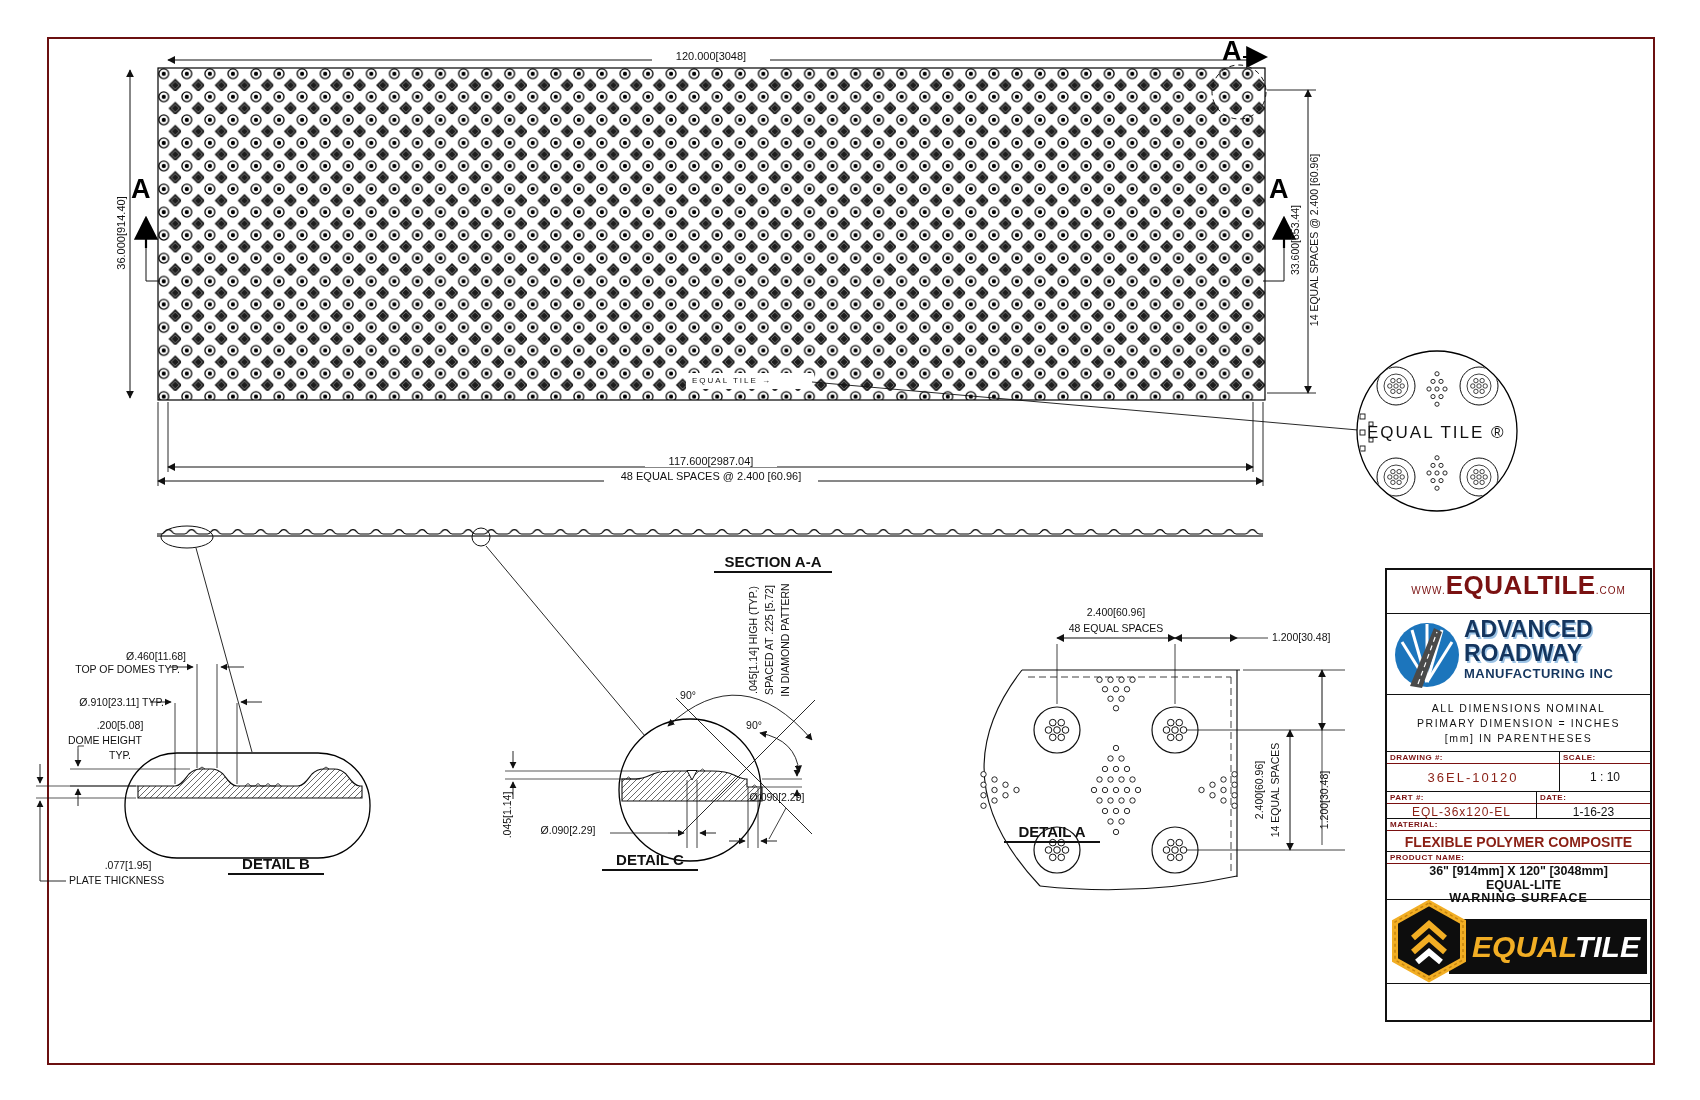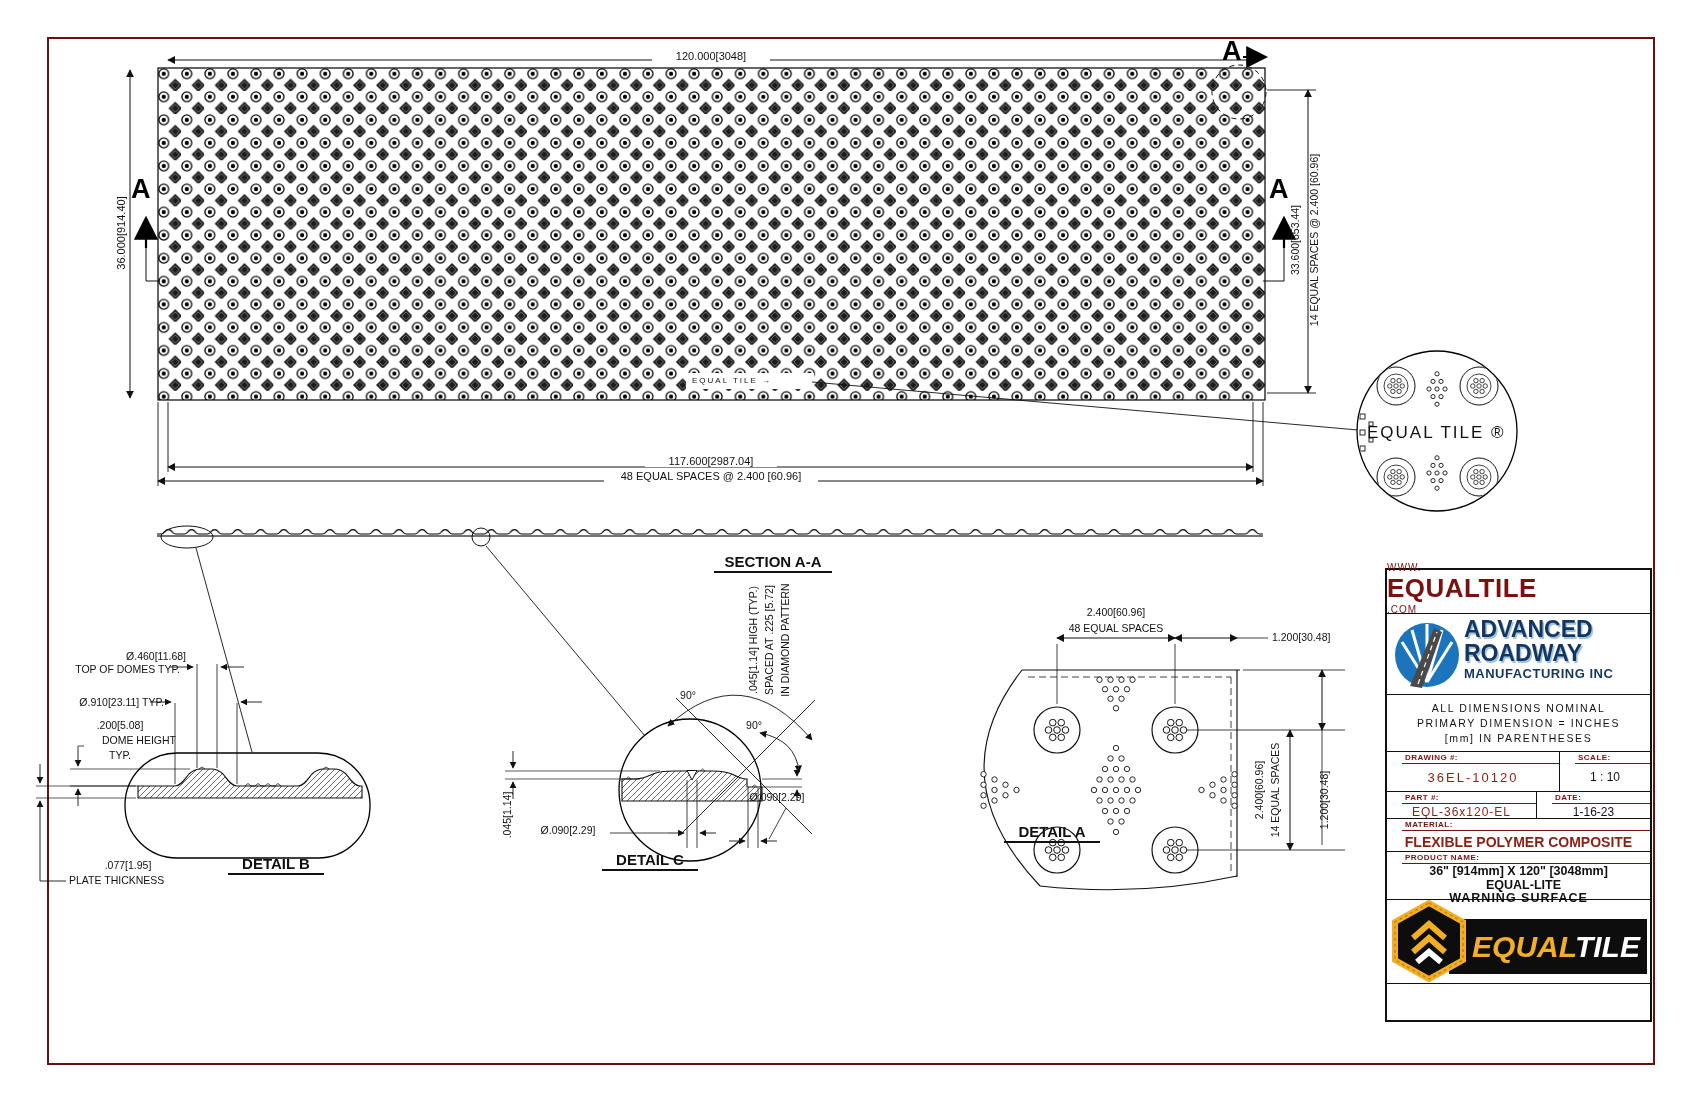--- a/index.html
+++ b/index.html
@@ -16,24 +16,24 @@
   .right{text-align:right;}
   .left{text-align:left;}
   
   #sheet-border{position:absolute;left:47px;top:37px;width:1604px;height:1024px;
                 border:2px solid #6b1010;}
   
   #tb{position:absolute;left:1385px;top:568px;width:267px;height:454px;
       border:2px solid #111;background:#fff;box-sizing:border-box;}
   .tbrow{position:absolute;left:0;width:263px;border-bottom:1.4px solid #111;box-sizing:border-box;}
   .mlabel{font-size:8px;color:#7a1111;border-bottom:1px solid #7a1111;
-          padding:1px 0 1px 3px;letter-spacing:.5px;font-weight:bold;margin-left:15px;}
+          padding:1px 0 1px 3px;letter-spacing:.5px;font-weight:bold;}
   .mval{color:#8a1f14;text-align:center;}
   .navy{color:#14355e;}
-  #tb-website{display:flex;align-items:baseline;justify-content:center;height:36px;flex-direction:column;}
+  #tb-website{display:flex;align-items:baseline;justify-content:center;height:36px;}
   #tb-website .small{font-size:10px;color:#7a1111;letter-spacing:1px;}
   #tb-website .big{font-size:26px;font-weight:bold;color:#7a1111;letter-spacing:.5px;}
   .notes-line{font-size:10.5px;letter-spacing:1.6px;text-align:center;line-height:15px;}
   .cellv{position:absolute;top:0;bottom:0;border-left:1.4px solid #111;}
   .logo2-text{font-size:30px;font-weight:bold;font-style:italic;letter-spacing:0px;white-space:nowrap;}
   .contact-line{font-size:10px;text-align:center;line-height:12.5px;}
   svg{position:absolute;left:0;top:0;}
   .balloon-text{position:absolute;font-size:17px;letter-spacing:2px;white-space:nowrap;}
   .emboss{position:absolute;font-size:8px;letter-spacing:2px;white-space:nowrap;color:#111;}
 </style>
@@ -356,21 +356,21 @@
 <div class="amark" style="left:1222px;top:36px;">A</div>
 <div class="emboss" style="left:692px;top:376px;">EQUAL TILE →</div>
 <div class="balloon-text" style="left:1367px;top:423px;width:140px;">EQUAL TILE ®</div>
 
 <div class="dlabel" style="left:714px;top:553px;width:118px;">SECTION A-A</div>
 
 <div class="dim dim-s right" style="left:80px;top:650px;width:106px;">Ø.460[11.68]</div>
 <div class="dim dim-s right" style="left:48px;top:663px;width:132px;">TOP OF DOMES TYP.</div>
 <div class="dim dim-s right" style="left:42px;top:696px;width:122px;">Ø.910[23.11] TYP.</div>
 <div class="dim dim-s" style="left:80px;top:719px;width:80px;">.200[5.08]</div>
-<div class="dim dim-s" style="left:94px;top:734px;width:90px;">DOME HEIGHT</div>
+<div class="dim dim-s" style="left:60px;top:734px;width:90px;">DOME HEIGHT</div>
 <div class="dim dim-s" style="left:90px;top:749px;width:60px;">TYP.</div>
 <div class="dim dim-s" style="left:88px;top:859px;width:80px;">.077[1.95]</div>
 <div class="dim dim-s left" style="left:69px;top:874px;width:130px;">PLATE THICKNESS</div>
 <div class="dlabel" style="left:228px;top:855px;width:96px;">DETAIL B</div>
 
 <div class="dim dim-s" style="left:670px;top:689px;width:36px;">90°</div>
 <div class="dim dim-s" style="left:736px;top:719px;width:36px;">90°</div>
 <div class="dim rot dim-s" style="left:462px;top:809px;width:90px;">.045[1.14]</div>
 <div class="dim dim-s" style="left:527px;top:824px;width:82px;">Ø.090[2.29]</div>
 <div class="dim dim-s" style="left:736px;top:791px;width:82px;">Ø.090[2.29]</div>

